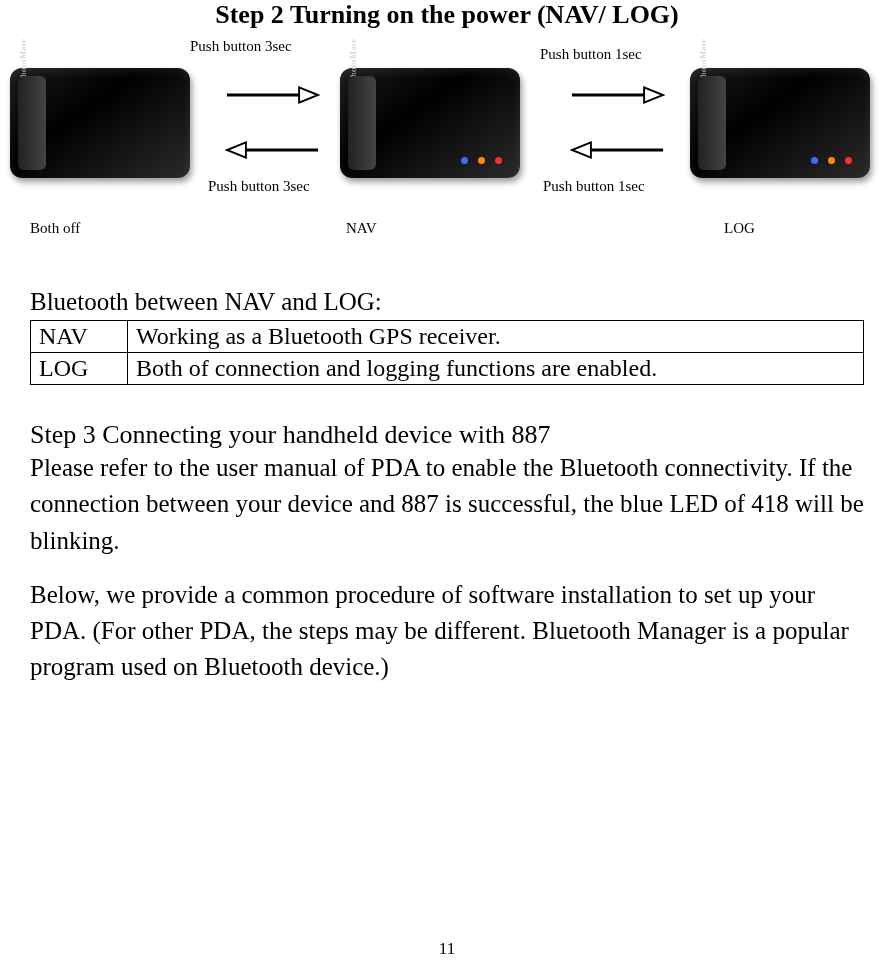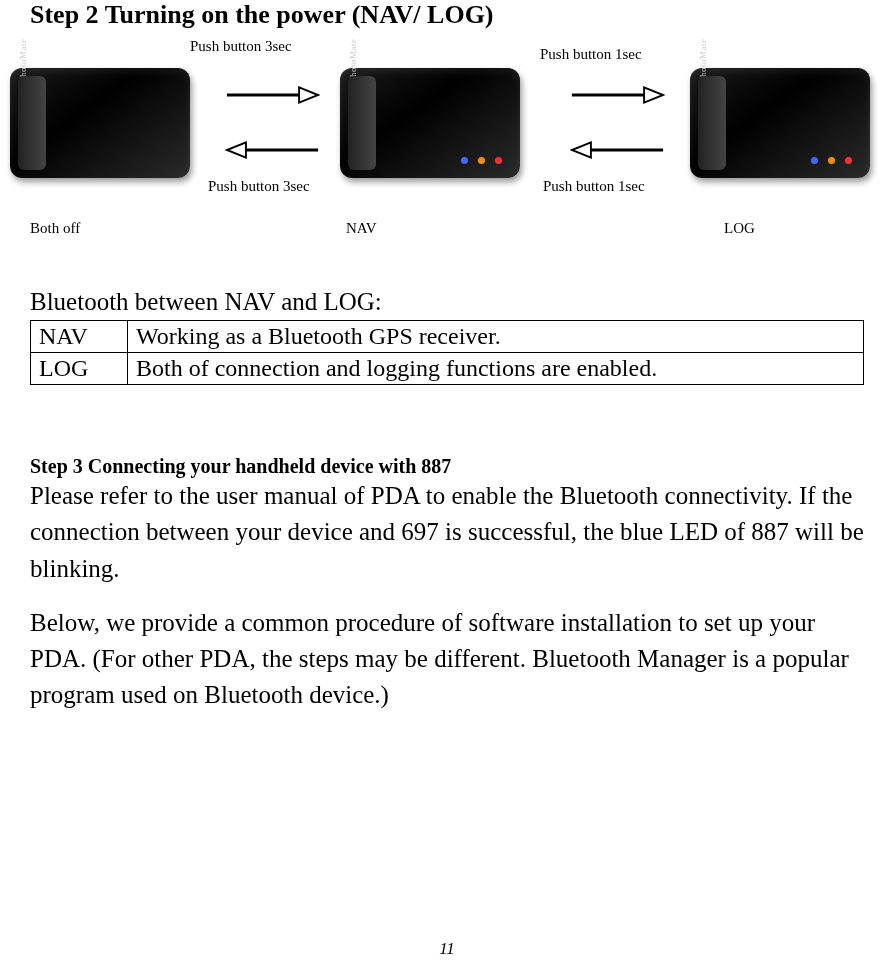--- a/index.html
+++ b/index.html
@@ -10,20 +10,21 @@
     padding: 0 30px;
     box-sizing: border-box;
     color: #000;
     background: #fff;
     position: relative;
   }
   .step-title {
     font-size: 26px;
     font-weight: bold;
     margin: 0 0 8px 0;
+    text-align: center;
   }
   .diagram {
     position: relative;
     width: 834px;
     height: 210px;
   }
   .device {
     position: absolute;
     width: 180px;
     height: 110px;
@@ -78,35 +79,34 @@
     width:100%;
     font-size:24px;
   }
   table.diff td{
     border:1px solid #000;
     padding:2px 8px;
     vertical-align:top;
   }
   table.diff td.key{width:80px;}
   .step3-title{
-    font-size:20px;
-    font-weight:bold;
-    margin-top:70px;
+    font-size:26px;
+    font-weight:normal;
+    margin-top:35px;
   }
   .body-text{
     font-size:25px;
     line-height:1.45;
   }
   .page-num{
     position:absolute;
     bottom:14px;
     left:0; right:0;
     text-align:center;
     font-size:17px;
-    font-style:italic;
   }
 </style>
 </head>
 <body>
 
 
 
 <h2 class="step-title">Step 2 Turning on the power (NAV/ LOG)</h2>
 
 <div class="diagram">
@@ -179,20 +179,20 @@
     <td>Working as a Bluetooth GPS receiver.</td>
   </tr>
   <tr>
     <td class="key">LOG</td>
     <td>Both of connection and logging functions are enabled.</td>
   </tr>
 </tbody>
   </table>
 
 <div class="step3-title">Step 3 Connecting your handheld device with 887</div>
-<div class="body-text">Please refer to the user manual of PDA to enable the Bluetooth connectivity. If the connection between your device and 697 is successful, the blue LED of 887 will be blinking.</div>
+<div class="body-text">Please refer to the user manual of PDA to enable the Bluetooth connectivity. If the connection between your device and 887 is successful, the blue LED of 418 will be blinking.</div>
 <br>
 <div class="body-text">Below, we provide a common procedure of software installation to set up your PDA. (For other PDA, the steps may be different. Bluetooth Manager is a popular program used on Bluetooth device.)</div>
 
 <div class="page-num">11</div>
 
 
 
 
 </body></html>

